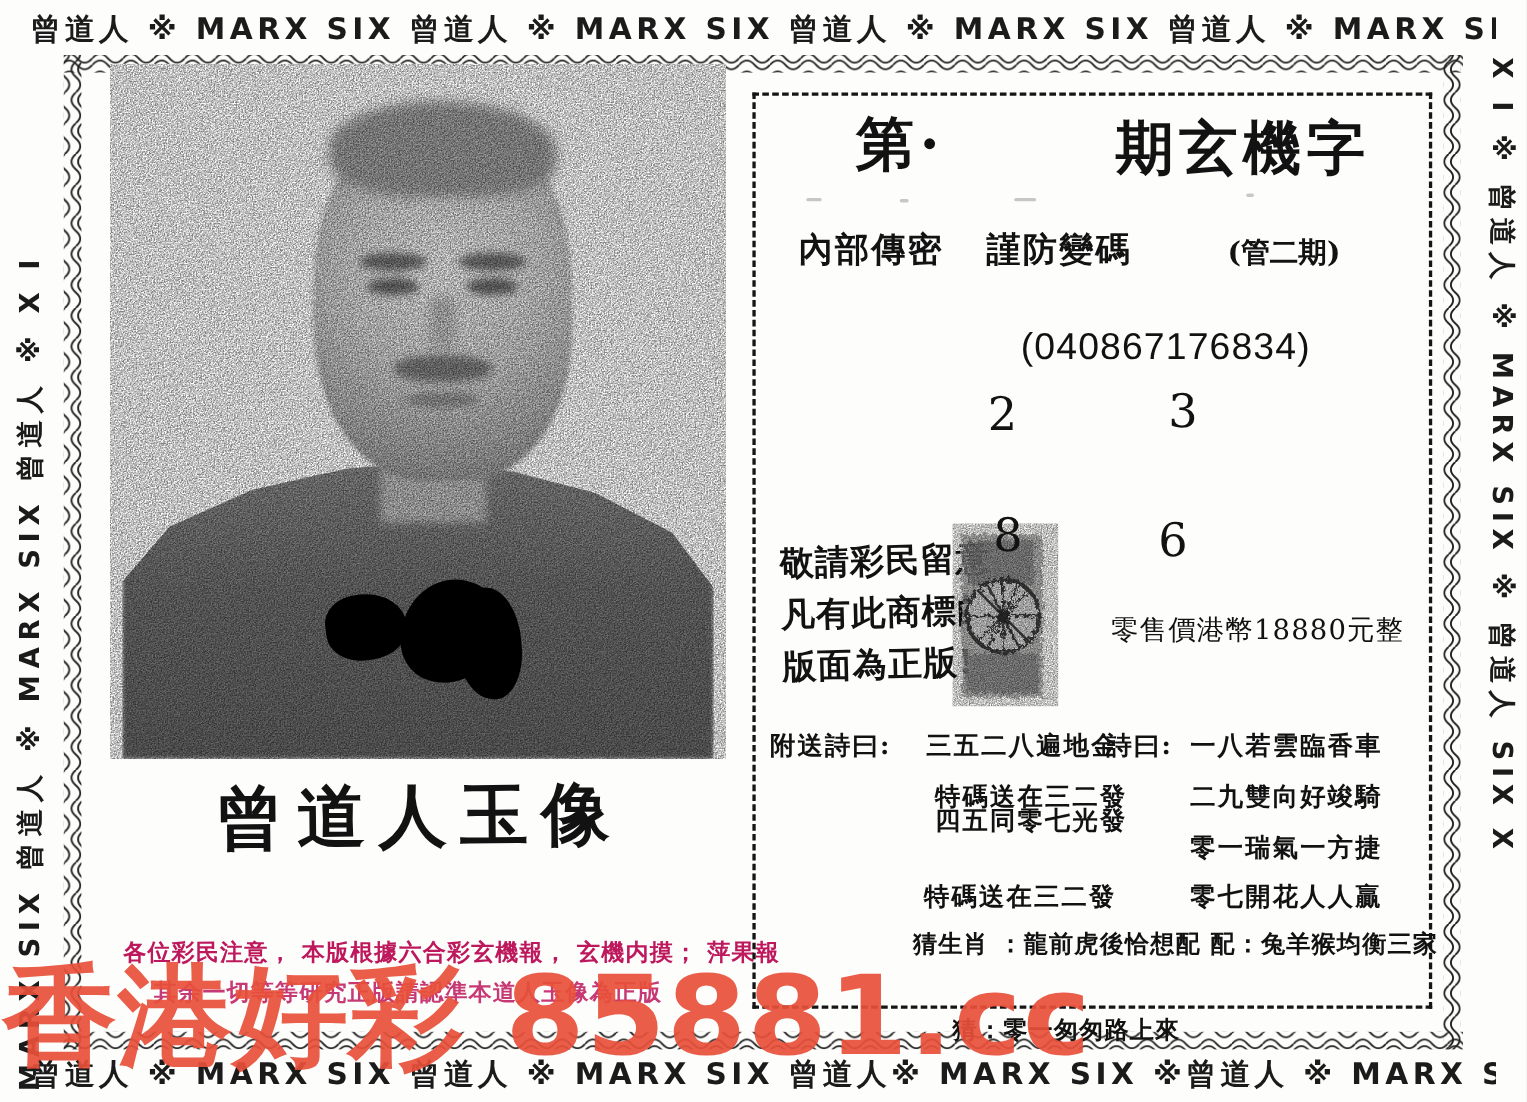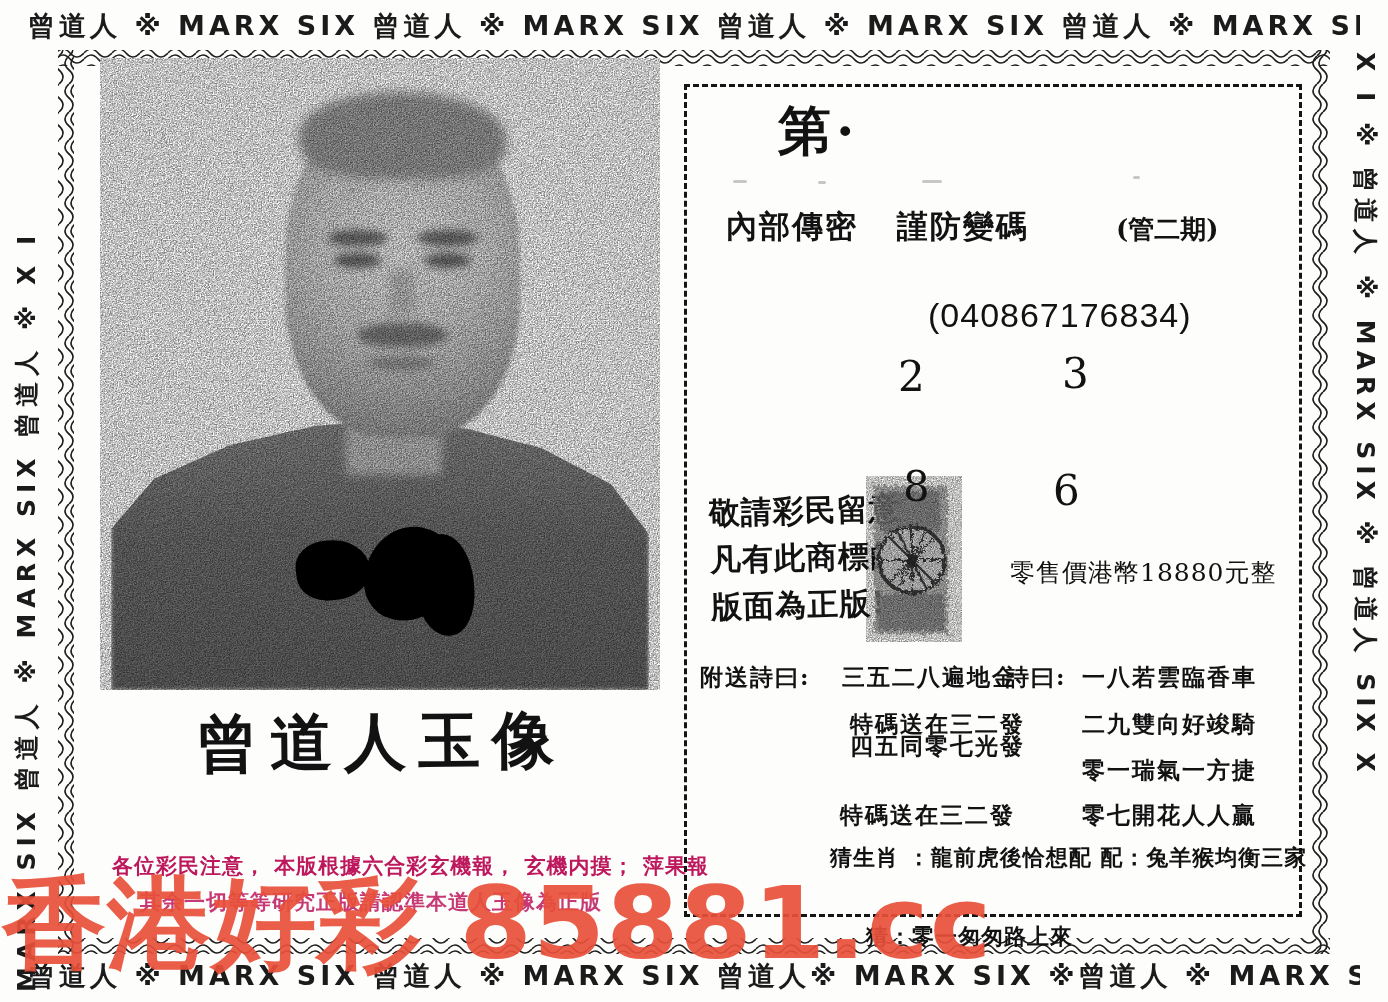--- a/index.html
+++ b/index.html
@@ -109,20 +109,21 @@
   </div>
 
   <div class="abs t-caption" style="left:196px;top:700px;">曾道人玉像</div>
 
   <div class="abs t-note" style="left:112px;top:852px;">各位彩民注意， 本版根據六合彩玄機報， 玄機内摸； 萍果報</div>
   <div class="abs t-note" style="left:140px;top:888px;opacity:.85;">其余一切等等研究正版請認準本道人玉像為正版</div>
 
   <div class="info-box"></div>
 
   <div class="abs t-big" style="left:778px;top:96px;">第·</div>
+  <div class="abs t-big" style="left:1014px;top:100px;">期玄機字</div>
 
   <div class="faint" style="left:733px;top:180px;width:14px;"></div>
   <div class="faint" style="left:818px;top:181px;width:8px;"></div>
   <div class="faint" style="left:922px;top:180px;width:20px;"></div>
   <div class="faint" style="left:1133px;top:176px;width:7px;"></div>
 
   <div class="abs t-line" style="left:726px;top:206px;">
     <span>內部傳密</span>
     <span style="margin-left:26px;">謹防變碼</span>
   </div>

